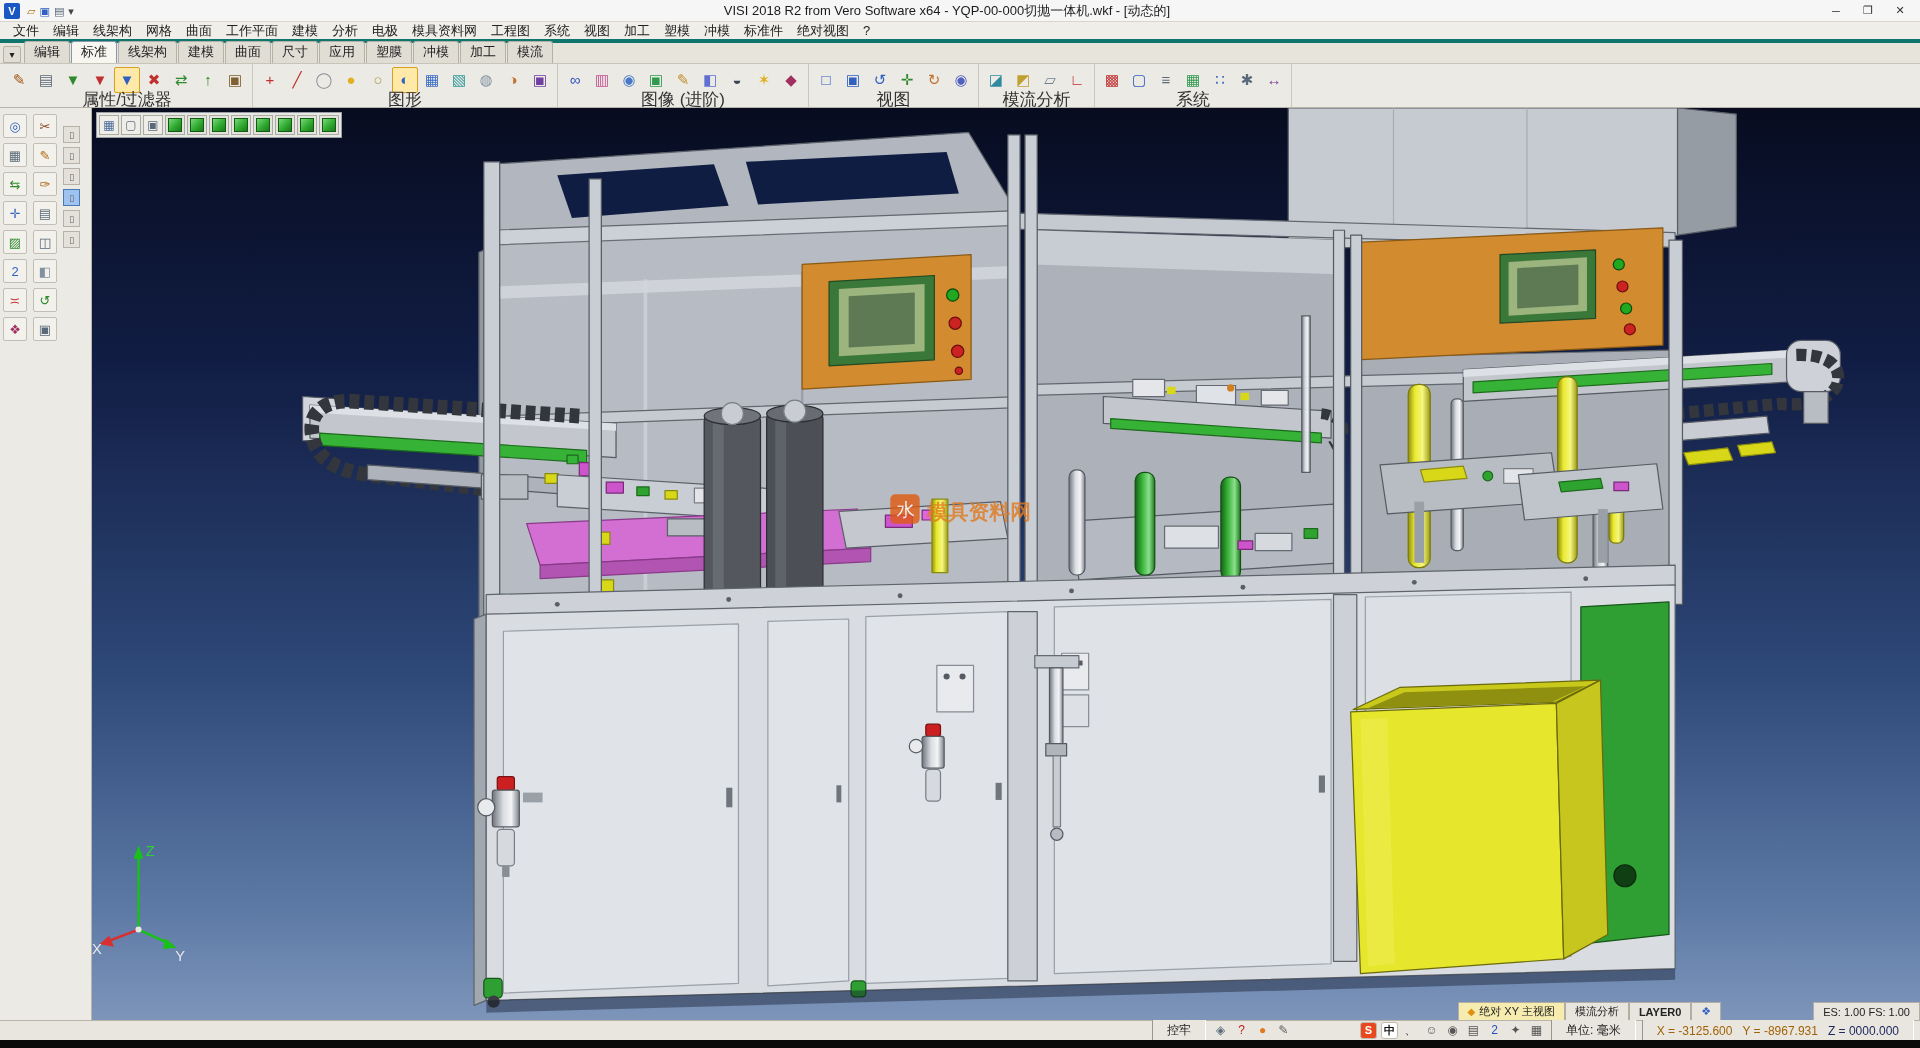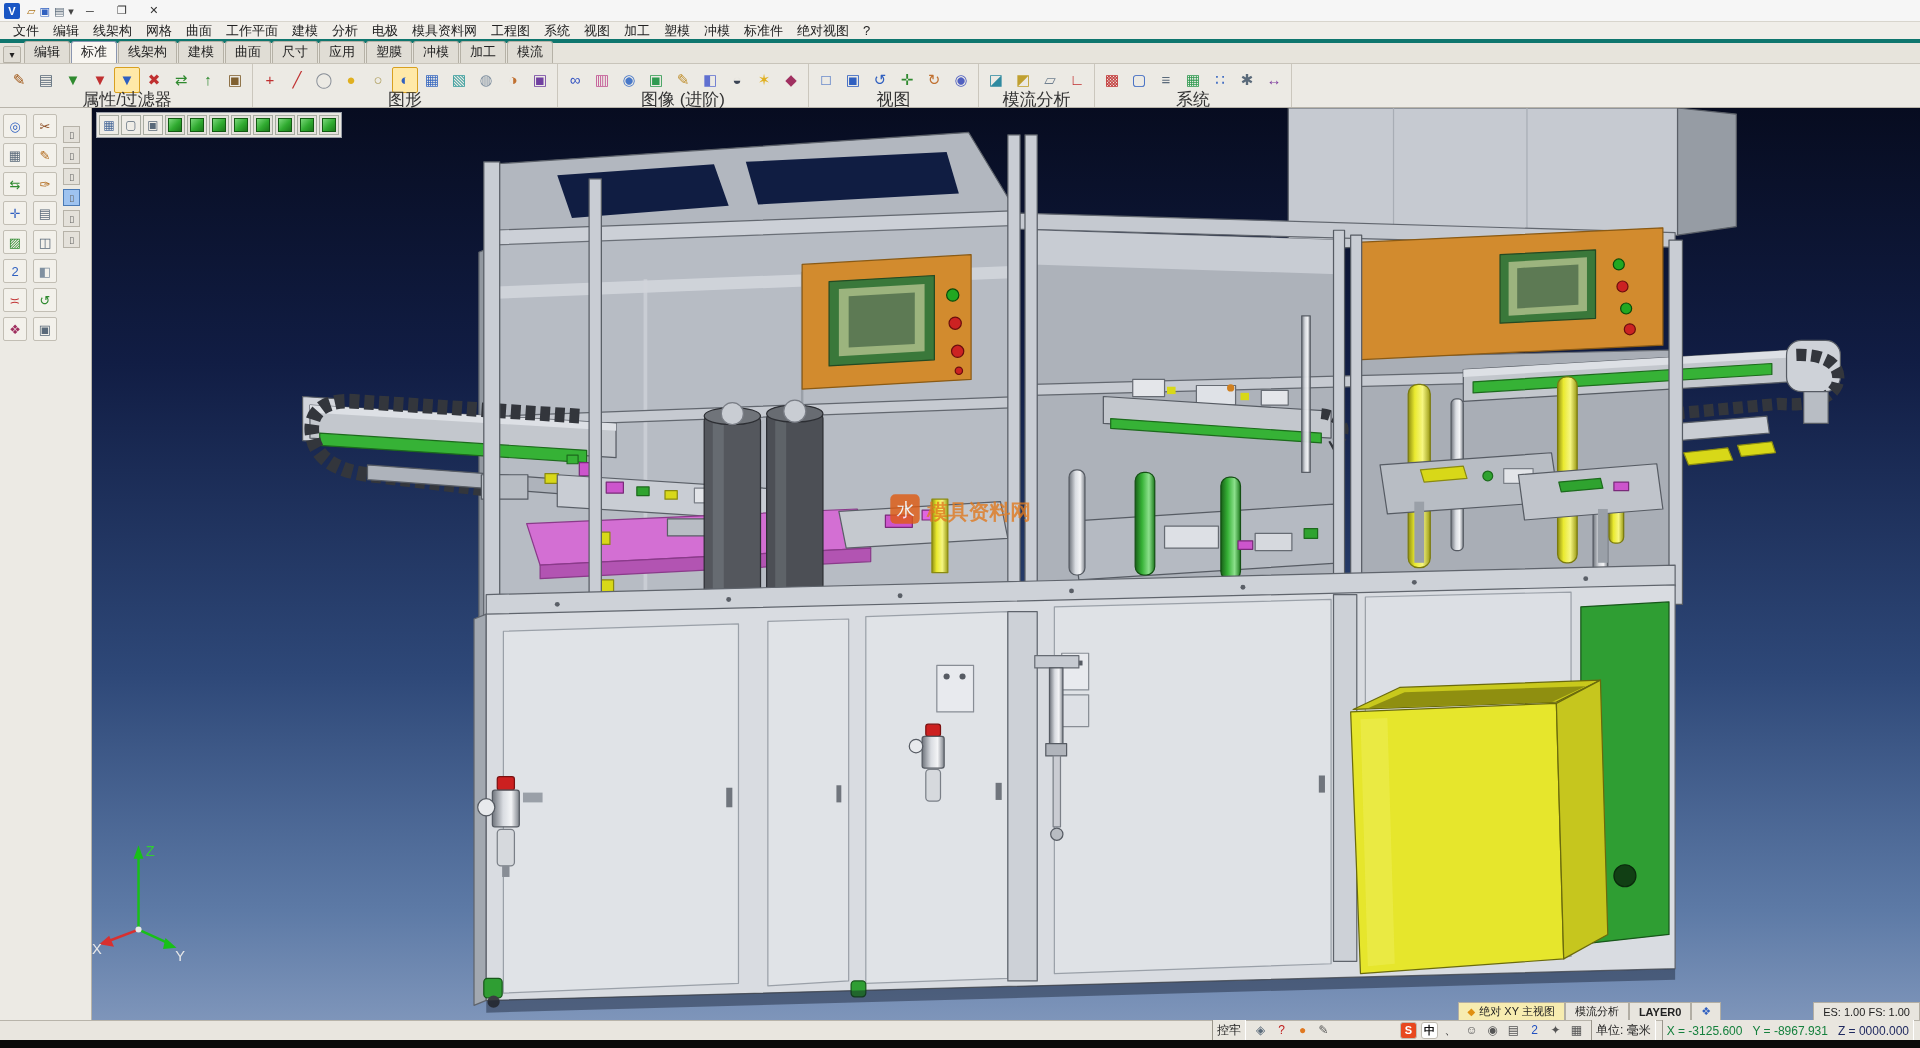--- a/index.html
+++ b/index.html
@@ -74,43 +74,44 @@
   .segA .diamond{color:#e09010;font-size:10px}
   .segA.layer b{font-size:11px}
   .layer-ic{color:#3060c0;font-size:11px}
   .segA.esfs{margin-left:92px;background:#e8e5de}
 
   
   .statusbar{height:20px;background:#e9e6df;border-top:1px solid #b8b4aa;
     display:flex;align-items:center;font-size:12px;gap:6px;padding:0 6px}
   .spacer{flex:1}
   .sunken{border:1px solid;border-color:#9a968c #ffffff #ffffff #9a968c;background:#e9e6df;
-    padding:0 4px;height:32px;display:flex;align-items:center;white-space:nowrap}
+    padding:0 14px;height:32px;display:flex;align-items:center;white-space:nowrap}
   .sb-icons{display:flex;gap:4px;align-items:center}
   .sb-icon{width:17px;height:17px;display:flex;align-items:center;justify-content:center;
     font-size:12px;line-height:17px}
   .sb-icon.badge{border-radius:3px;font-weight:bold;font-size:11px;border:1px solid #c0bcb2}
   .sb-gap{width:56px}
   .coords{gap:10px}
-  .coord-x,.coord-y{color:#15803d}
+  .coord-x,.coord-y{color:#a16207}
   .coord-z{color:#202a60}
 
   .taskbar{height:8px;background:#0a0a0a}
 </style>
 </head>
 <body>
 
 <div class="titlebar">
   <div class="app-icon">V</div>
   <div class="qat">
       <span style="color: rgb(176, 120, 32);">▱</span>
       <span style="color: rgb(48, 96, 192);">▣</span>
       <span style="color: rgb(90, 106, 122);">▤</span>
       <span style="color: rgb(68, 68, 68);">▾</span>
     </div>
+  <div class="title-text">VISI 2018 R2 from Vero Software x64 - YQP-00-000切抛一体机.wkf - [动态的]</div>
   <div class="win-btns">
     <div class="win-btn">─</div>
     <div class="win-btn">❐</div>
     <div class="win-btn">✕</div>
   </div>
 </div>
 
 <div class="menubar">
     <span class="menu-item">文件</span>
     <span class="menu-item">编辑</span>

